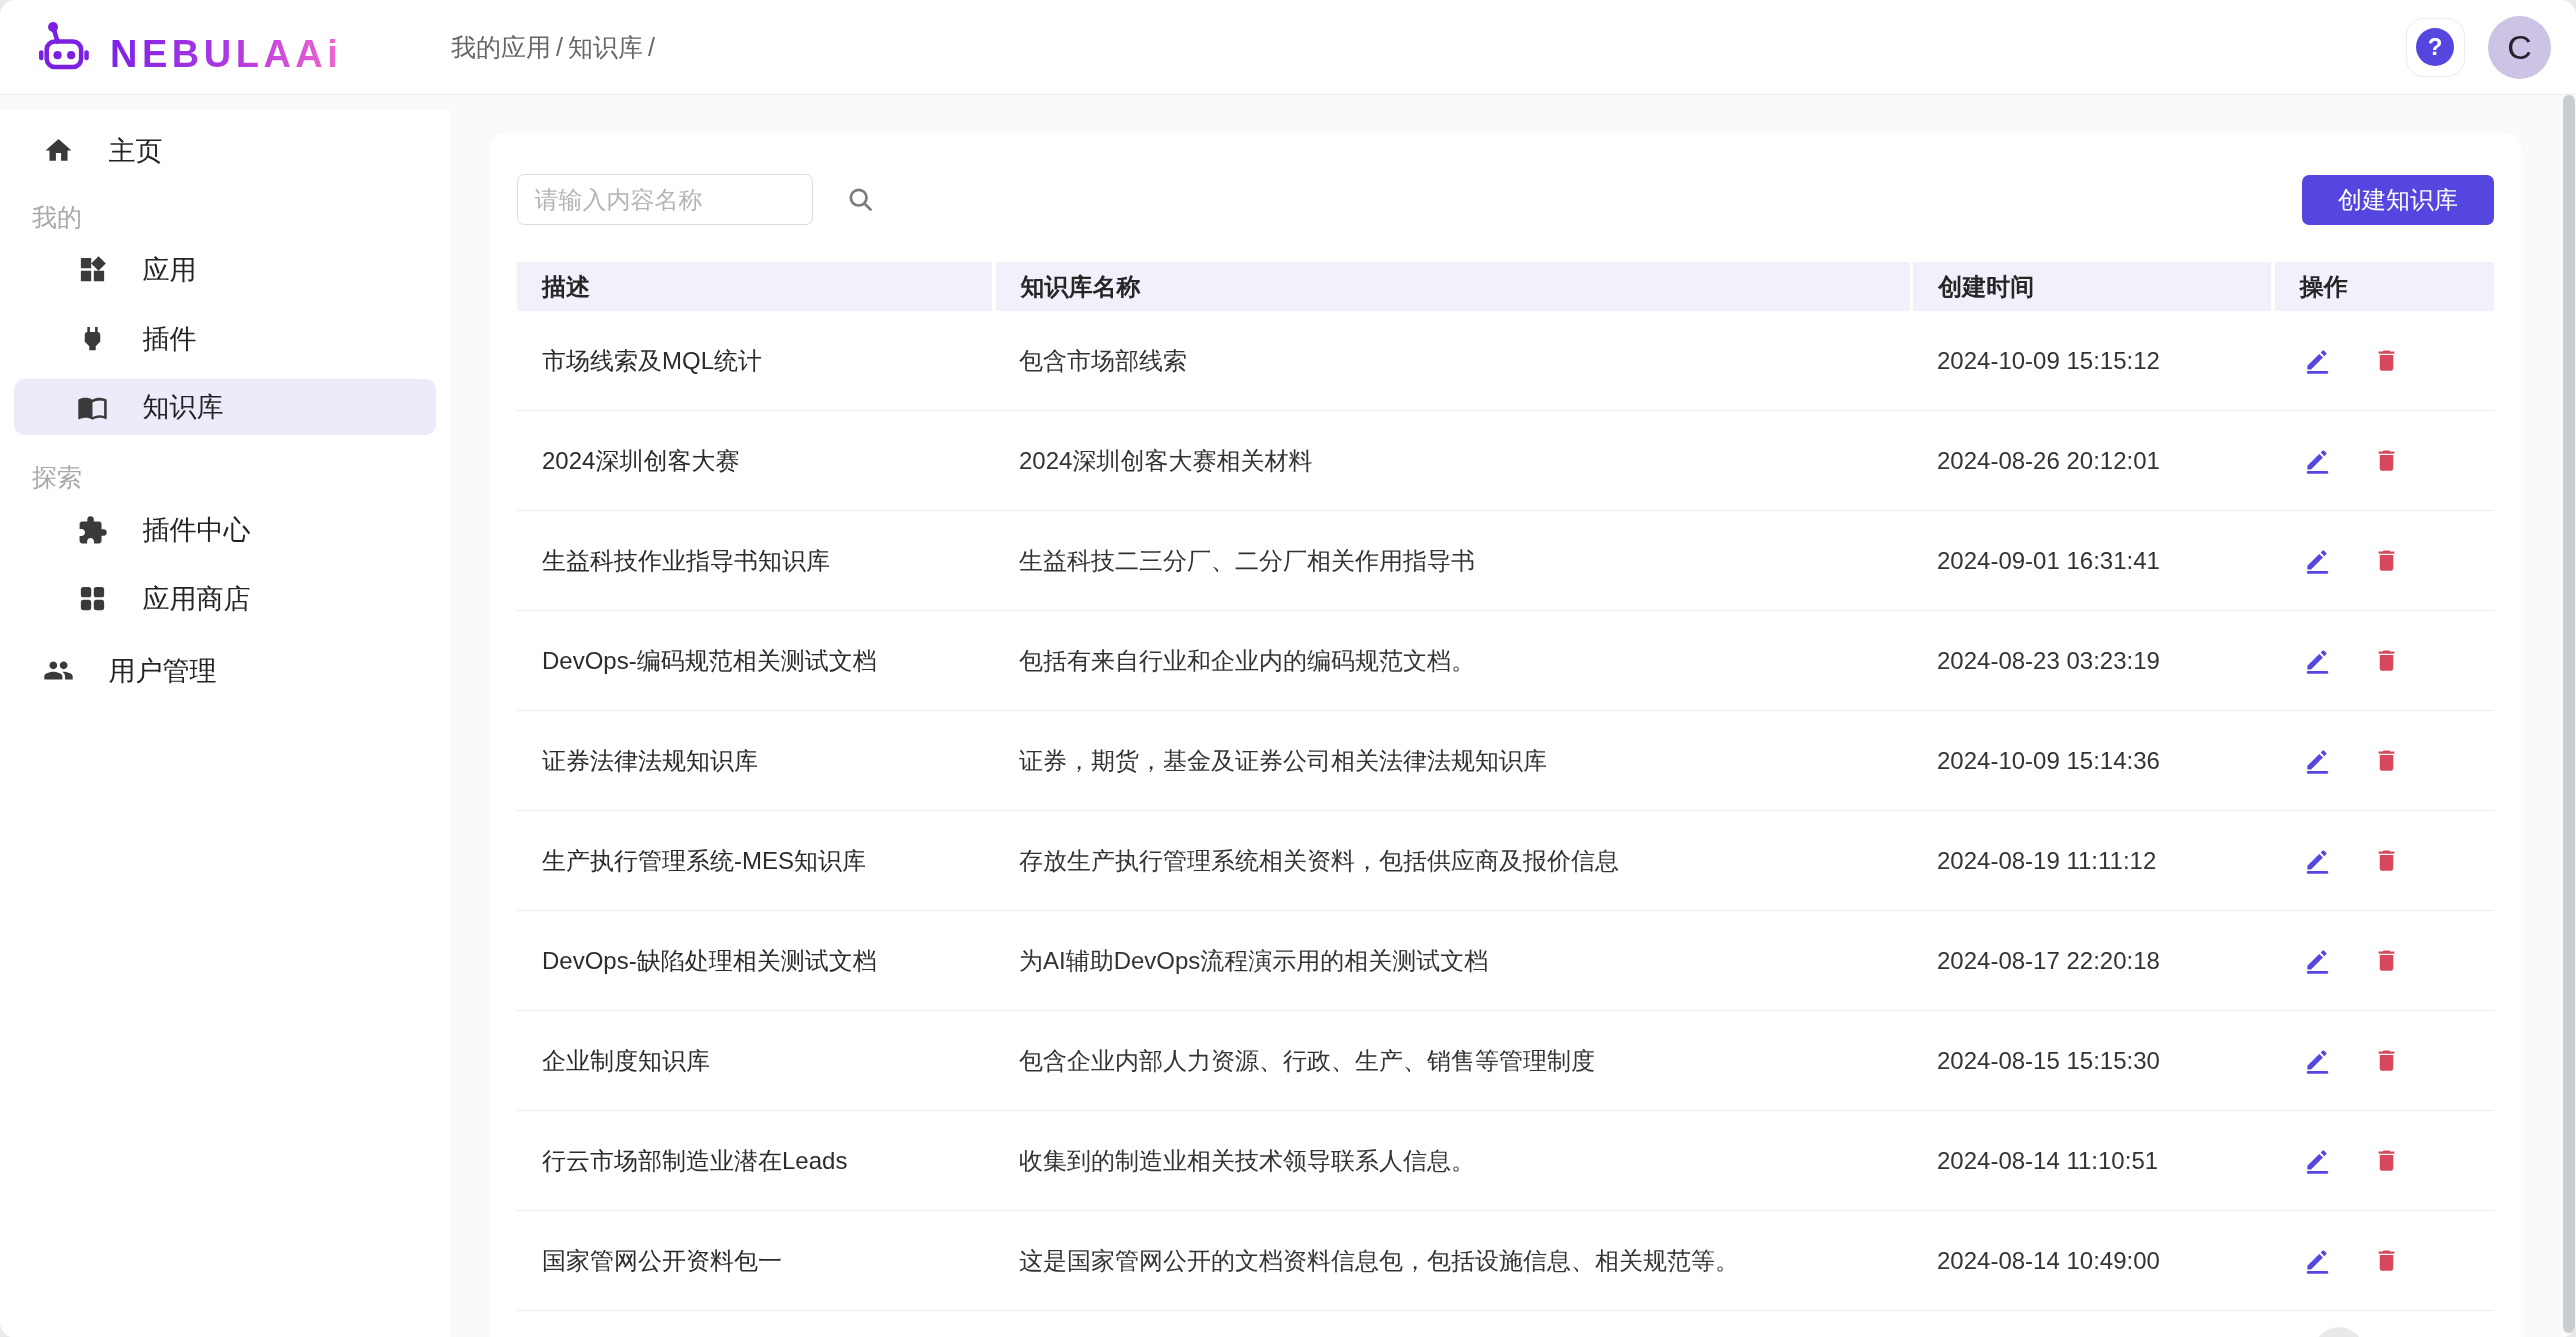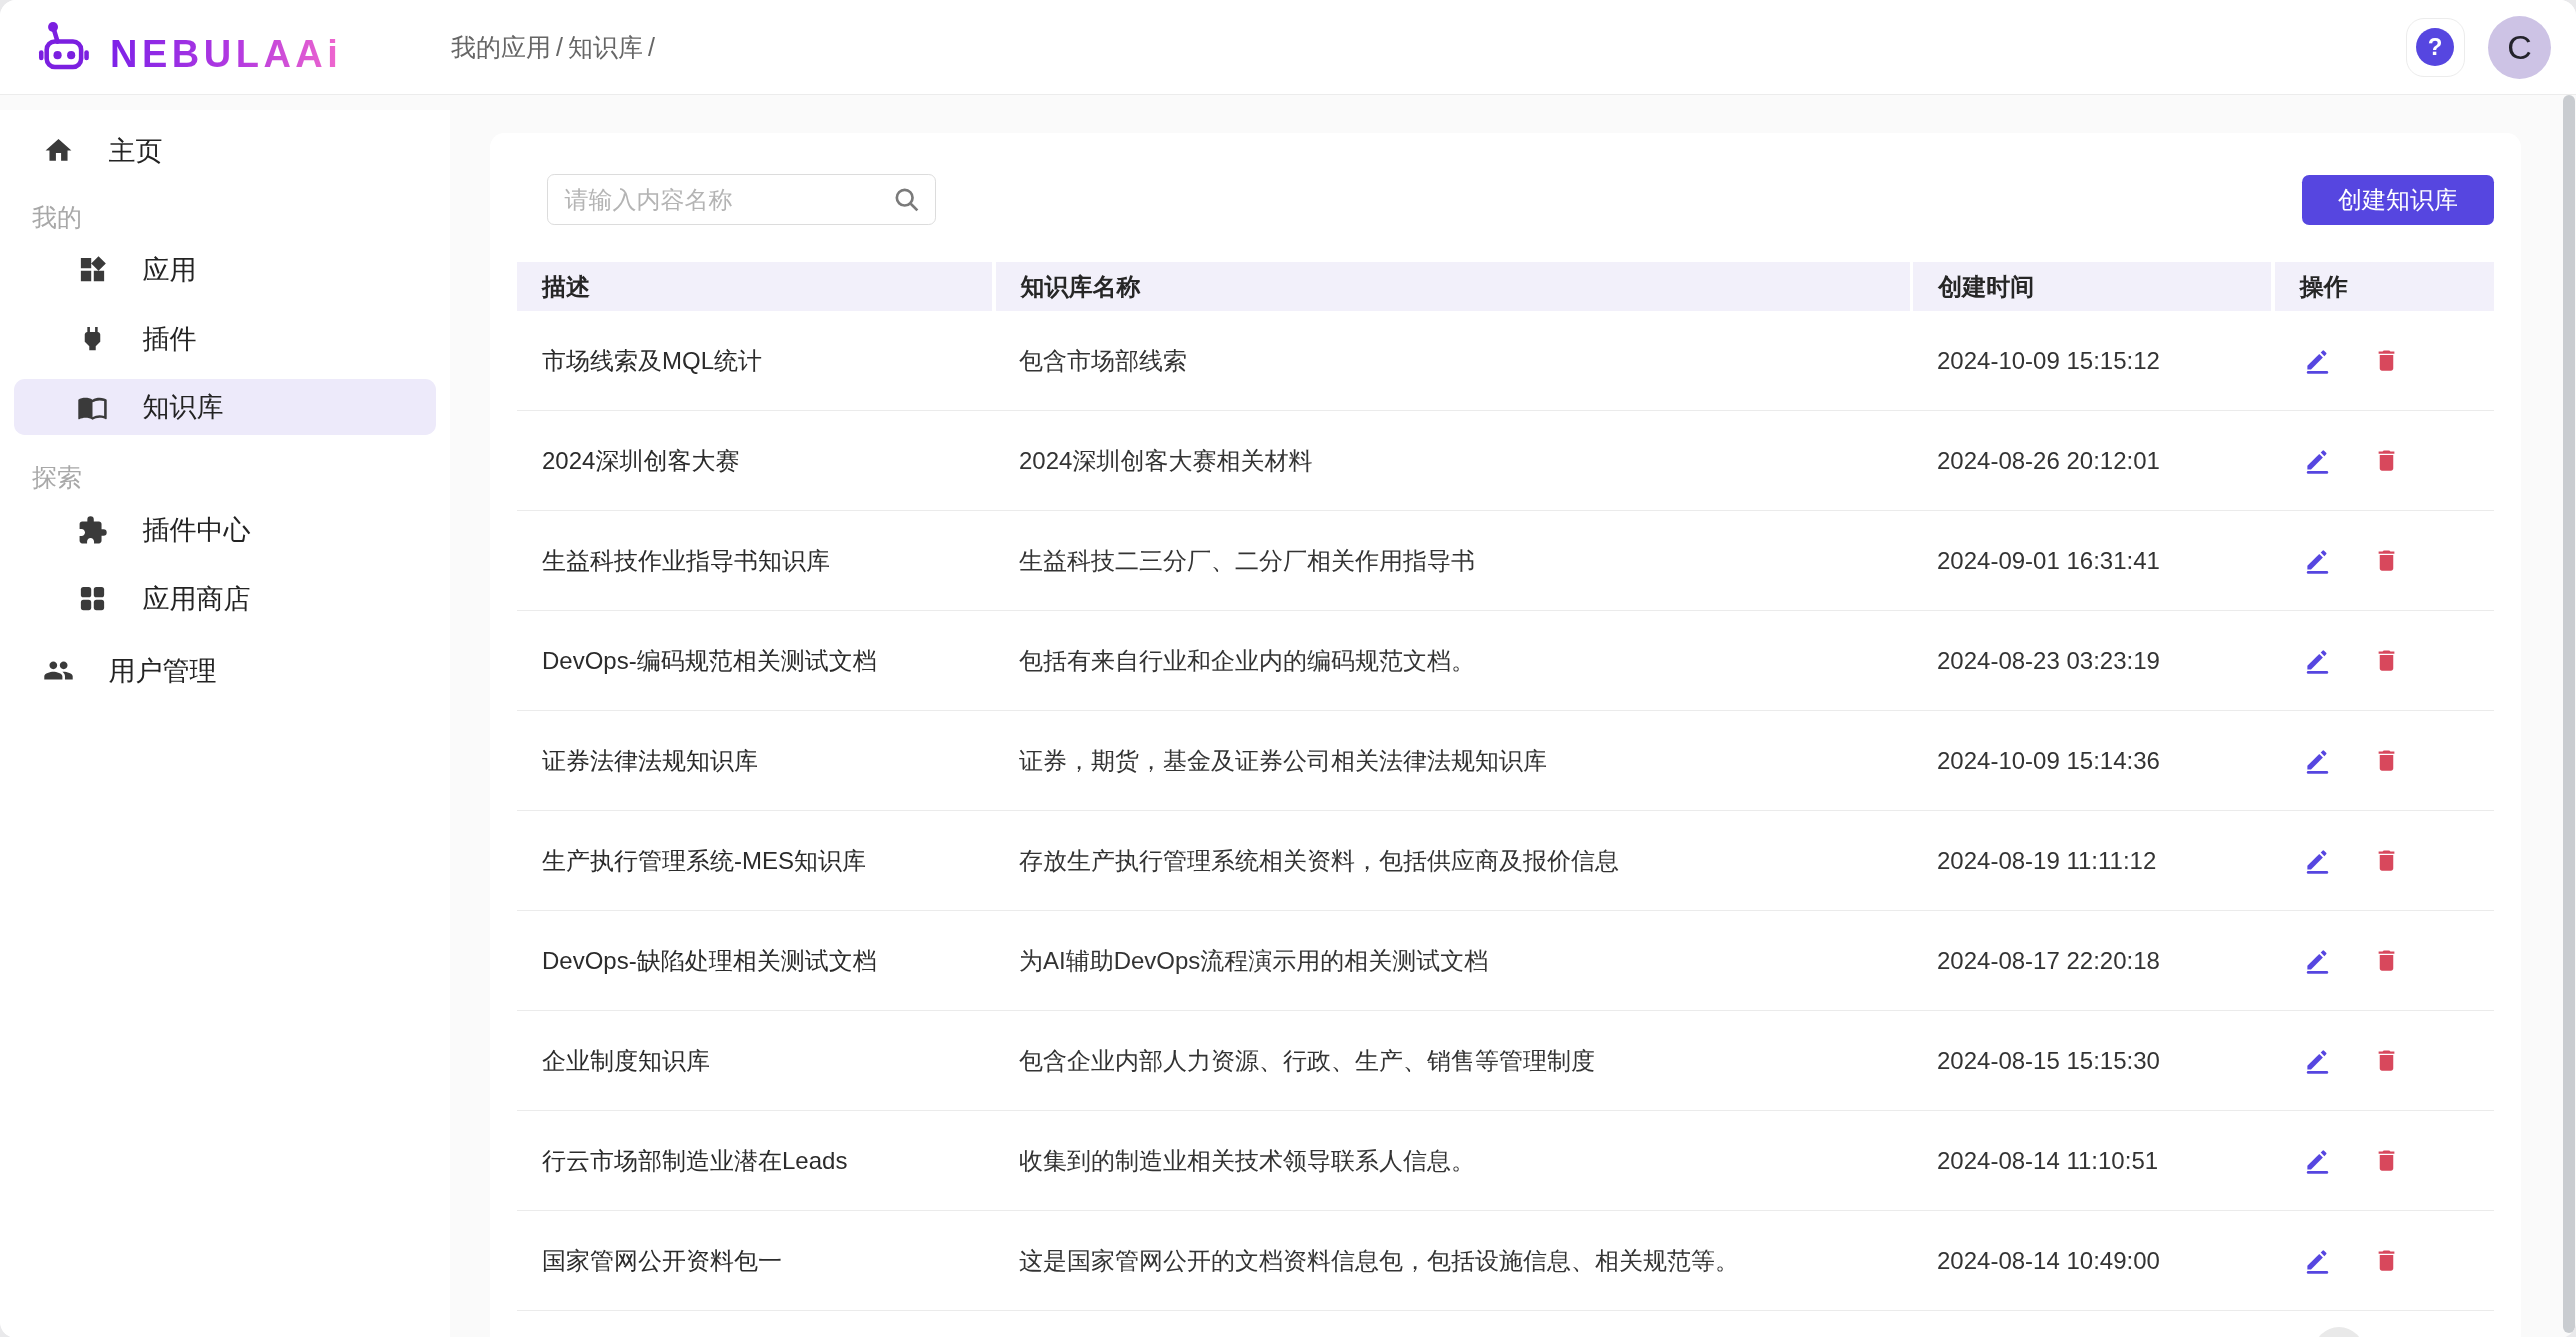--- a/index.html
+++ b/index.html
@@ -37,22 +37,22 @@
   .side-item.top{padding-left:29px;}
   .side-item.sub{padding-left:63px;}
   .side-item.active{background:#edeafa;}
   .group-label{font-size:25px;color:#a8a8a8;padding-left:32px;line-height:31px;}
   .mt14{margin-top:12.6px}.mt10{margin-top:9px}.mt18{margin-top:16px}
   .g1{margin-top:23.4px}.g2{margin-top:27px}
   
   .main{position:absolute;top:133px;left:490px;width:2031px;height:1224px;background:#fff;
     border-radius:14.4px 14.4px 0 0;padding:41px 27px 0 27px;box-sizing:border-box;}
   .toolbar{display:flex;align-items:center;justify-content:space-between;height:51px;}
-  .search-box{width:389px;height:51px;border:1.8px solid #dcdcdc;border-radius:7.2px;
-    display:flex;align-items:center;padding:0 14.4px;box-sizing:border-box;background:#fff;margin-left:30px;}
+  .search-box{width:296px;height:51px;border:1.8px solid #dcdcdc;border-radius:7.2px;
+    display:flex;align-items:center;padding:0 14.4px;box-sizing:border-box;background:#fff;}
   .search-box input{border:none;outline:none;flex:1;font-size:24px;color:#333;background:transparent;}
   .search-box input::placeholder{color:#b4b4b4;}
   .search-box svg{width:29px;height:29px;stroke:#7a7a7a;fill:none;stroke-width:2.2;flex:0 0 auto;}
   .create-btn{min-width:140px;height:50px;padding:0 36px;background:var(--accent,#5646e0);color:#fff;
     font-size:24px;border:none;border-radius:7.2px;cursor:pointer;
     display:flex;align-items:center;justify-content:center;font-family:inherit;}
   
   .table{margin-top:37px;width:1977px;}
   .thead{display:grid;grid-template-columns:475px 914px 358px 219px;column-gap:3.6px;height:49px;}
   .th{background:#f2f0fa;display:flex;align-items:center;padding-left:25px;

